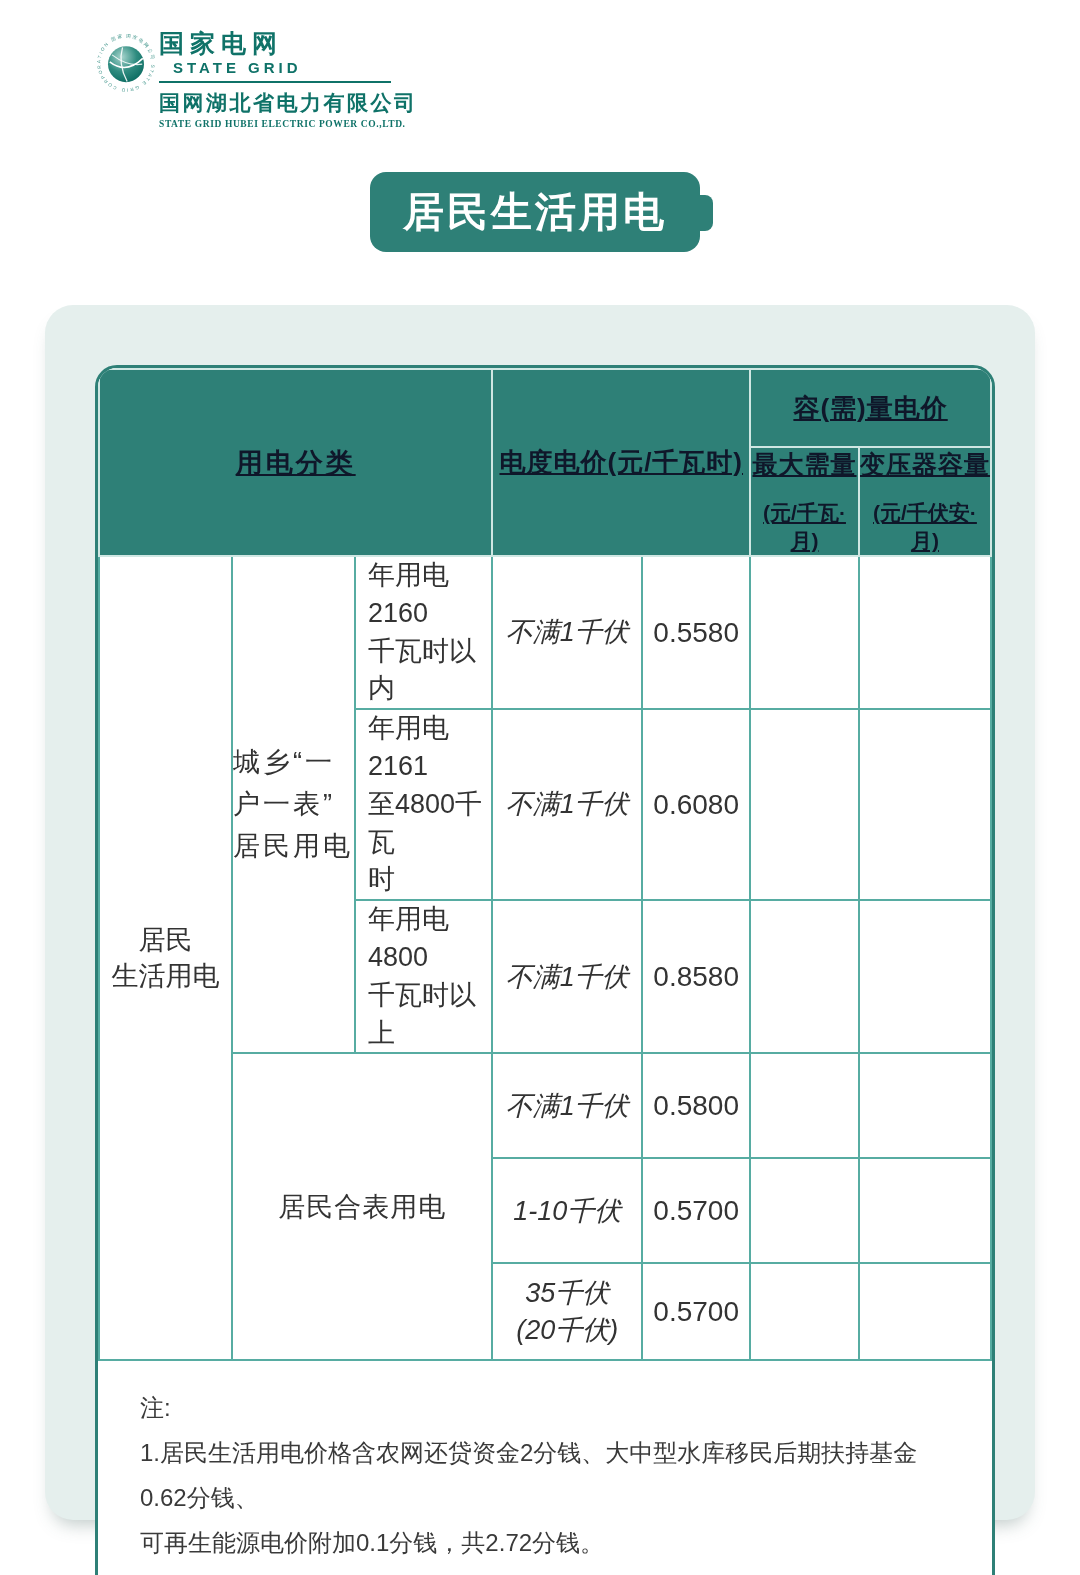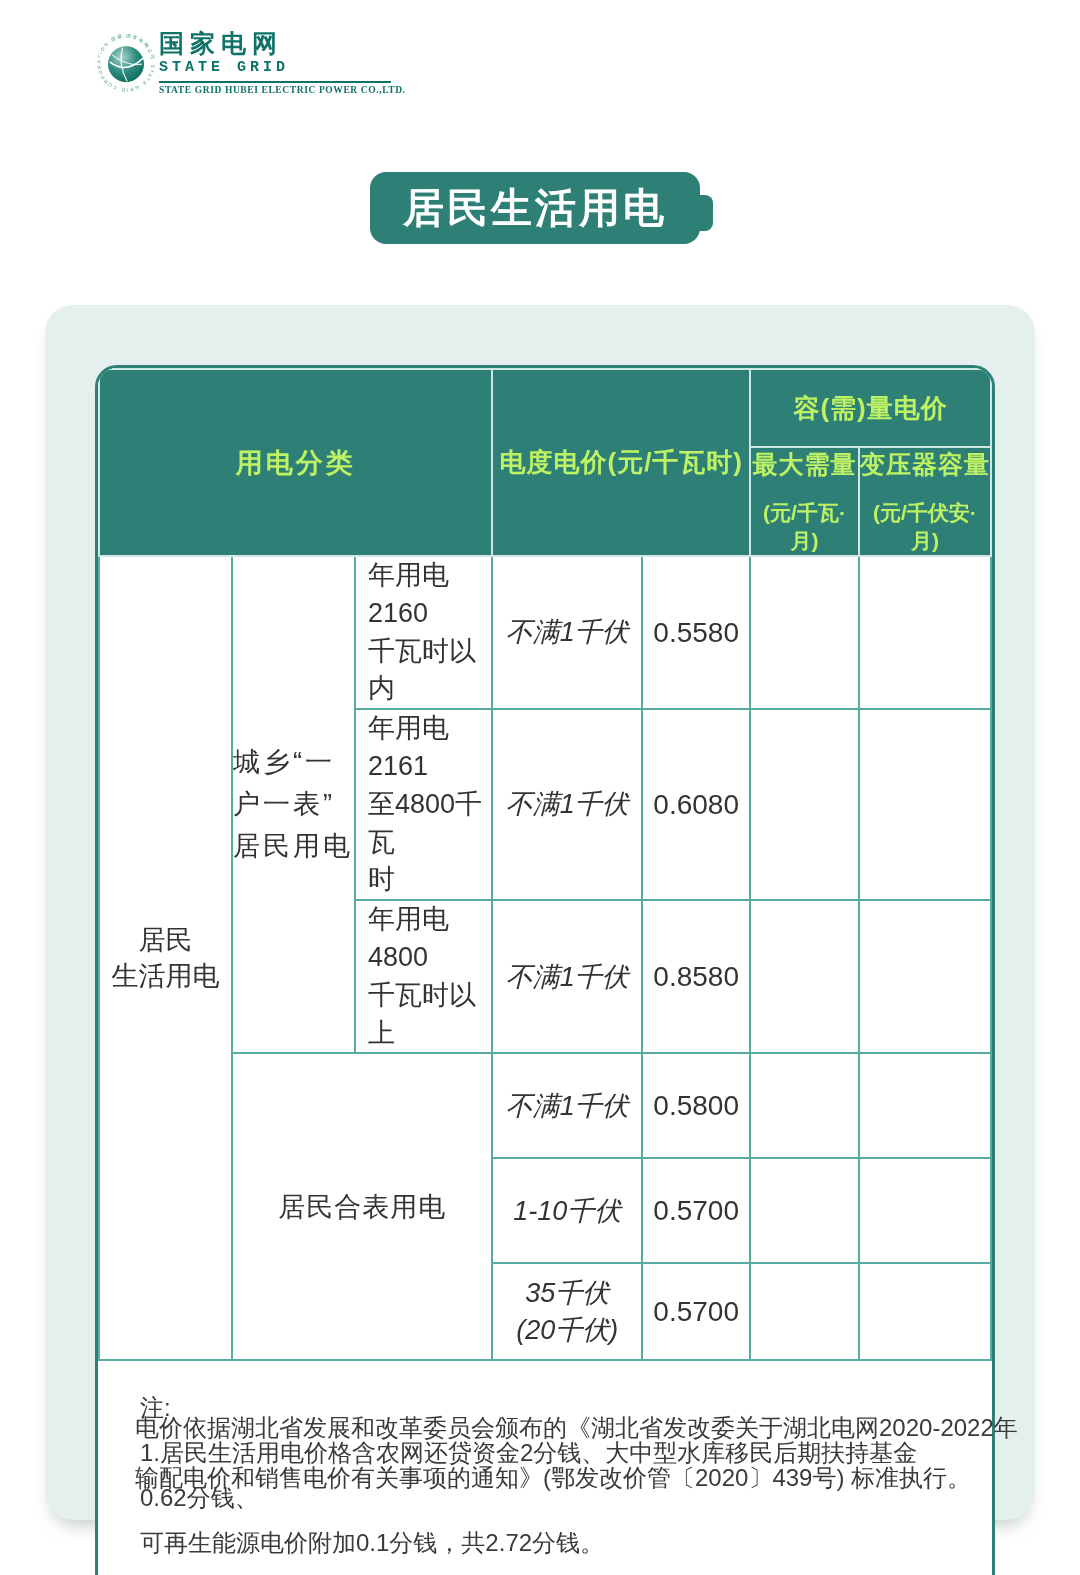--- a/index.html
+++ b/index.html
@@ -13,38 +13,38 @@
 
   
   .logo { position:absolute; left:97px; top:30px; }
   .globe { position:absolute; left:0; top:4px; width:58px; height:58px; }
   .logo-text { margin-left:62px; }
   .logo-cn {
     font-size:25px; font-weight:800; letter-spacing:6px;
     color:var(--teal-logo,#0f7268); line-height:1.1;
   }
   .logo-en {
-    font-family:Liberation Mono, monospace;
+    font-family:Liberation Sans, sans-serif;
     font-size:15px; font-weight:700; letter-spacing:4px;
-    color:var(--teal-logo,#0f7268); margin-top:1px;
+    color:var(--teal-logo,#0f7268); margin-top:1px;margin-left:14px;
   }
   .logo-divider { width:232px; border-top:2.5px solid var(--teal-logo,#0f7268); margin-top:5px; }
   .company-cn {
     font-size:21px; font-weight:800; letter-spacing:2.5px;
     color:var(--teal-logo,#0f7268); margin-top:6px;
   }
   .company-en {
     font-family:"Liberation Serif","DejaVu Serif",serif;
     font-size:9.5px; font-weight:700; letter-spacing:0.6px;
     color:var(--teal-logo,#0f7268); margin-top:2px;
   }
 
   
   .banner {
-    position:absolute; left:370px; top:172px; width:330px; height:72px;
+    position:absolute; left:370px; top:172px; width:330px; height:80px;
     background:var(--teal-dark,#2e8077); border-radius:16px;
     display:flex; align-items:center; justify-content:center;
   }
   .banner-tab {
     position:absolute; right:-13px; top:23px; width:15px; height:36px;
     background:var(--teal-dark,#2e8077); border-radius:0 8px 8px 0;
   }
   .banner-title {
     color:#fff; font-size:41px; font-weight:700; letter-spacing:3px;
   }
@@ -60,22 +60,22 @@
   .table-box {
     position:absolute; left:50px; top:60px; width:900px;
     background:#fff; border:3px solid var(--teal-dark,#2e8077);
     border-radius:22px; overflow:hidden;
   }
   table.price-table { width:100%; border-collapse:collapse; table-layout:fixed; }
   .price-table th, .price-table td {
     text-align:center; vertical-align:middle; overflow:hidden;
   }
   .price-table th {
-    background:var(--teal-dark,#2e8077); color:#bef264;
-    border:2px solid var(--header-line,#cfe7e3); font-weight:600;
+    background:var(--teal-dark,#2e8077); color:#0f172a;
+    border:2px solid var(--header-line,#cfe7e3); font-weight:600;text-decoration:underline;
   }
   .price-table td {
     border:2px solid var(--teal-border,#57aca2);
     font-size:27px; color:var(--text-dark,#333);
   }
   th.h-class { font-size:27px; letter-spacing:3px; }
   th.h-energy { font-size:26px; letter-spacing:1px; }
   th.h-capacity { font-size:26px; letter-spacing:1px; height:78px; }
   th.h-sub { height:86px; }
   .h-sub-main { font-size:25px; font-weight:700; letter-spacing:1px; }
@@ -128,20 +128,21 @@
       </text>
       <circle cx="50" cy="52" r="31" fill="url(#gg)"></circle>
       <path d="M22 48 Q50 70 79 42" stroke="#ffffff" stroke-width="2.6" fill="none"></path>
       <path d="M26 36 Q52 56 78 52" stroke="#ffffff" stroke-width="2" fill="none" opacity="0.85"></path>
       <path d="M44 23 Q36 52 52 82" stroke="#ffffff" stroke-width="2.2" fill="none" opacity="0.9"></path>
     </svg>
     <div class="logo-text">
       <div class="logo-cn">国家电网</div>
       <div class="logo-en">STATE GRID</div>
       <div class="logo-divider"></div>
+      <div class="company-cn">国网湖北省电力有限公司</div>
       <div class="company-en">STATE GRID HUBEI ELECTRIC POWER CO.,LTD.</div>
     </div>
   </div>
 
   <div class="banner">
     <div class="banner-tab"></div>
     <div class="banner-title">居民生活用电</div>
   </div>
 
   <div class="card">
@@ -229,19 +230,15 @@
       </table>
 
       <div class="notes">
         <span class="note-line">注:</span>
         <span class="note-line">1.居民生活用电价格含农网还贷资金2分钱、大中型水库移民后期扶持基金0.62分钱、</span>
         <span class="note-line">可再生能源电价附加0.1分钱，共2.72分钱。</span>
         <span class="note-line">2.抗灾救灾用电价格按表列分类电价降低2分钱执行。</span>
       </div>
     </div>
 
-    <div class="card-footer">
-      <div class="f-line">电价依据湖北省发展和改革委员会颁布的《湖北省发改委关于湖北电网2020-2022年</div>
-      <div class="f-line">输配电价和销售电价有关事项的通知》(鄂发改价管〔2020〕439号) 标准执行。</div>
-    </div>
 
   </div>
 </div>
 
 </body></html>

